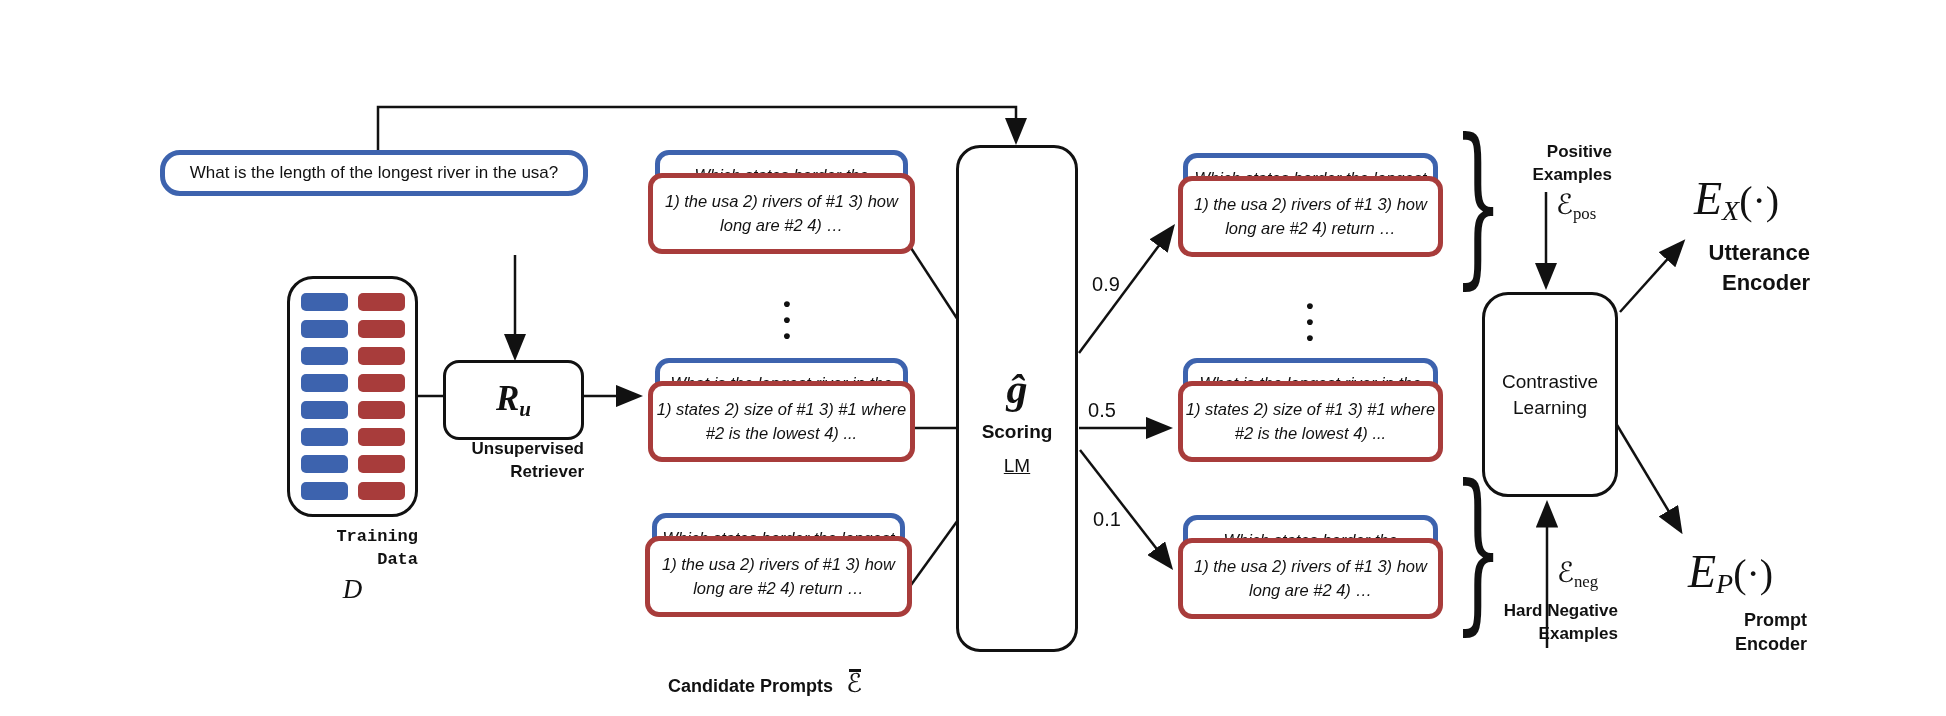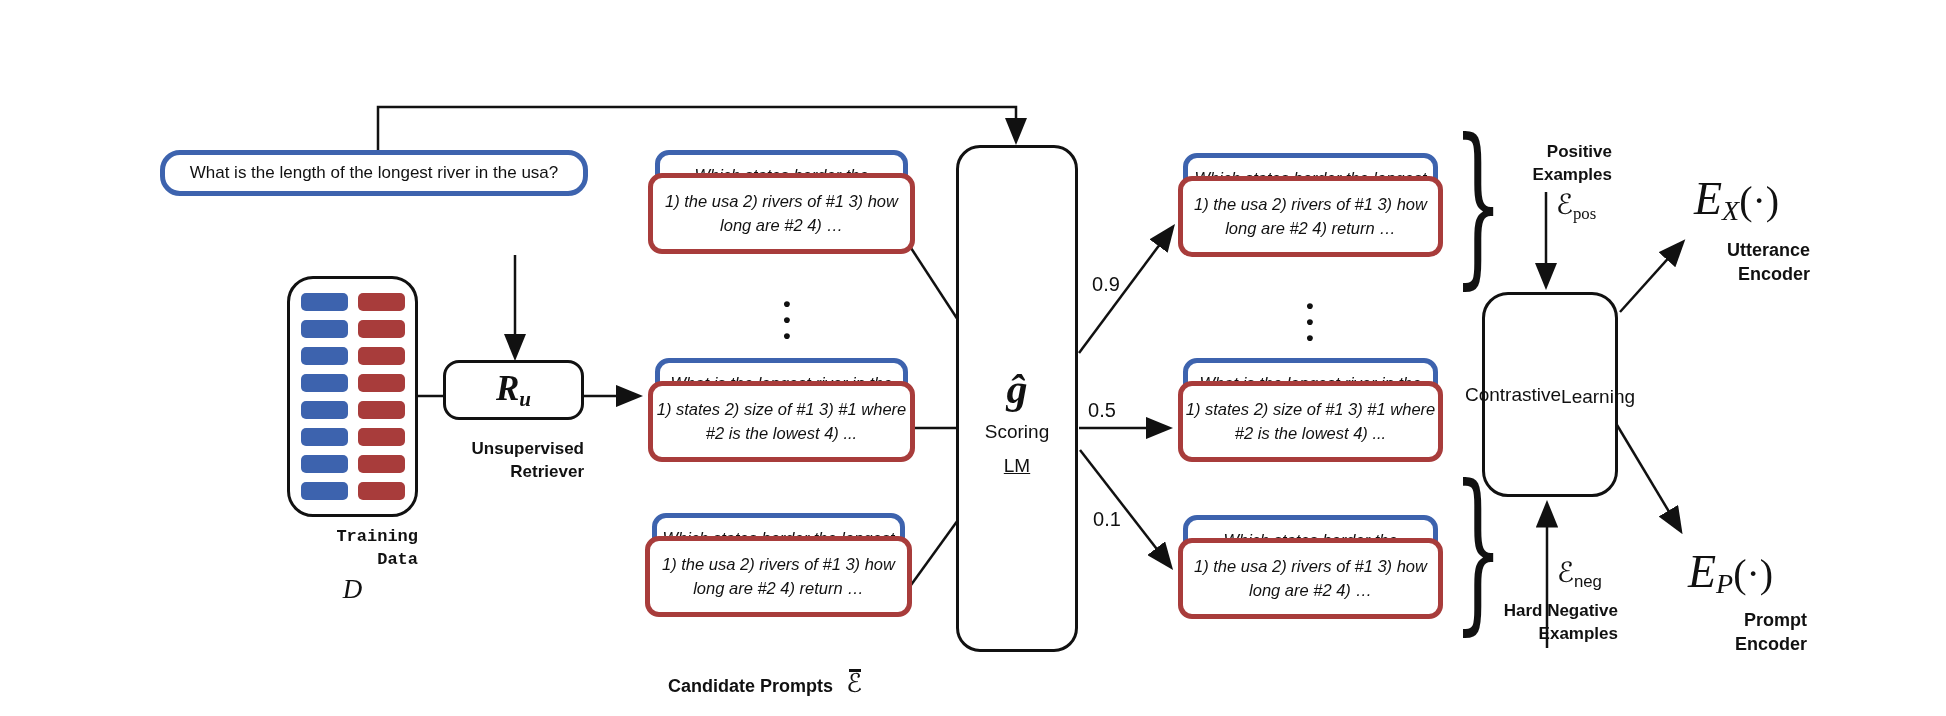--- a/index.html
+++ b/index.html
@@ -99,21 +99,21 @@
       <i></i>
       <i></i>
       <i></i>
   </div>
   <div class="abs bold-label" style="left:287px;top:526px;width:131px;font-family:Liberation Mono, monospace;">
     <div>Training</div>
     <div>Data</div>
   </div>
   <div class="abs math" style="left:287px;top:574px;width:131px;text-align:center;font-size:27px;z-index:2;">D</div>
 
-  <div class="abs blackbox" style="left:443px;top:360px;width:141px;height:60px;border-radius:16px;
+  <div class="abs blackbox" style="left:443px;top:360px;width:141px;height:80px;border-radius:16px;
        display:flex;align-items:center;justify-content:center;">
     <span class="math-bold" style="font-size:35px;"><span>R</span><span class="sub">u</span></span>
   </div>
   <div class="abs bold-label" style="left:443px;top:438px;width:141px;">
     <div>Unsupervised</div>
     <div>Retriever</div>
   </div>
 
   <div class="pair" style="left:648px;top:150px;">
     <div class="ubox">Which states border the shortest river in the usa?</div>
@@ -131,21 +131,21 @@
     <div class="qbox">1) the usa 2) rivers of #1 3) how long are #2 4) return …</div>
   </div>
   <div class="abs caption" style="left:610px;top:668px;width:310px;text-align:center;">
     <span>Candidate Prompts</span>
     <span class="script overbar" style="font-size:26px;margin-left:8px;font-weight:normal;">ℰ</span>
   </div>
 
   <div class="abs blackbox" style="left:956px;top:145px;width:122px;height:507px;border-radius:24px;
        display:flex;flex-direction:column;align-items:center;justify-content:center;padding-top:46px;">
     <div class="math-bold" style="font-size:42px;line-height:1.1;">ĝ</div>
-    <div style="font-size:19px;margin-top:8px;">Scoring</div>
+    <div style="font-size:19px;margin-top:8px;font-weight:bold;">Scoring</div>
     <div style="font-size:19px;margin-top:12px;text-decoration:underline;">LM</div>
   </div>
   <span class="abs score" style="left:1106px;top:284px;">0.9</span>
   <span class="abs score" style="left:1102px;top:410px;">0.5</span>
   <span class="abs score" style="left:1107px;top:519px;">0.1</span>
 
   <div class="pair" style="left:1178px;top:153px;width:265px;">
     <div class="ubox" style="margin:0 5px;">Which states border the longest river in the usa?</div>
     <div class="qbox">1) the usa 2) rivers of #1 3) how long are #2 4) return …</div>
   </div>
@@ -163,36 +163,36 @@
 
   <div class="abs brace" style="left:1438px;top:142px;">}</div>
   <div class="abs brace" style="left:1438px;top:488px;">}</div>
 
   <div class="abs bold-label" style="left:1492px;top:141px;width:120px;">
     <div>Positive</div>
     <div>Examples</div>
   </div>
   <span class="abs script" style="left:1556px;top:188px;font-size:28px;z-index:2;"><span>ℰ</span><span class="sub" style="font-style:normal;font-family:'Liberation Serif',serif;">pos</span></span>
 
-  <span class="abs script" style="left:1557px;top:556px;font-size:28px;z-index:2;"><span>ℰ</span><span class="sub" style="font-style:normal;font-family:Liberation Sans, sans-serif;margin-top:27px;">neg</span></span>
+  <span class="abs script" style="left:1557px;top:556px;font-size:28px;z-index:2;"><span>ℰ</span><span class="sub" style="font-style:normal;font-family:Liberation Serif, serif;margin-top:27px;">neg</span></span>
   <div class="abs bold-label" style="left:1478px;top:600px;width:140px;">
     <div>Hard Negative</div>
     <div>Examples</div>
   </div>
 
   <div class="abs blackbox" style="left:1482px;top:292px;width:136px;height:205px;border-radius:26px;
-       display:flex;flex-direction:row;align-items:center;justify-content:center;">
+       display:flex;flex-direction:column;align-items:center;justify-content:center;">
     <div style="font-size:19px;">Contrastive</div>
     <div style="font-size:19px;margin-top:4px;">Learning</div>
   </div>
 
   <div class="abs" style="left:1694px;top:172px;z-index:2;">
     <span class="math" style="font-size:46px;">E</span><span class="math" style="font-size:28px;vertical-align:-6px;">X</span><span style="font-family:'Liberation Serif',serif;font-size:40px;">(·)</span>
   </div>
-  <div class="abs bold-label" style="left:1690px;top:238px;width:120px;font-size:18px;">
+  <div class="abs bold-label" style="left:1690px;top:238px;width:120px;font-size:22px;">
     <div>Utterance</div>
     <div>Encoder</div>
   </div>
 
   <div class="abs" style="left:1688px;top:545px;z-index:2;">
     <span class="math" style="font-size:46px;">E</span><span class="math" style="font-size:28px;vertical-align:-6px;">P</span><span style="font-family:'Liberation Serif',serif;font-size:40px;">(·)</span>
   </div>
   <div class="abs bold-label" style="left:1687px;top:608px;width:120px;font-size:18px;">
     <div>Prompt</div>
     <div>Encoder</div>

